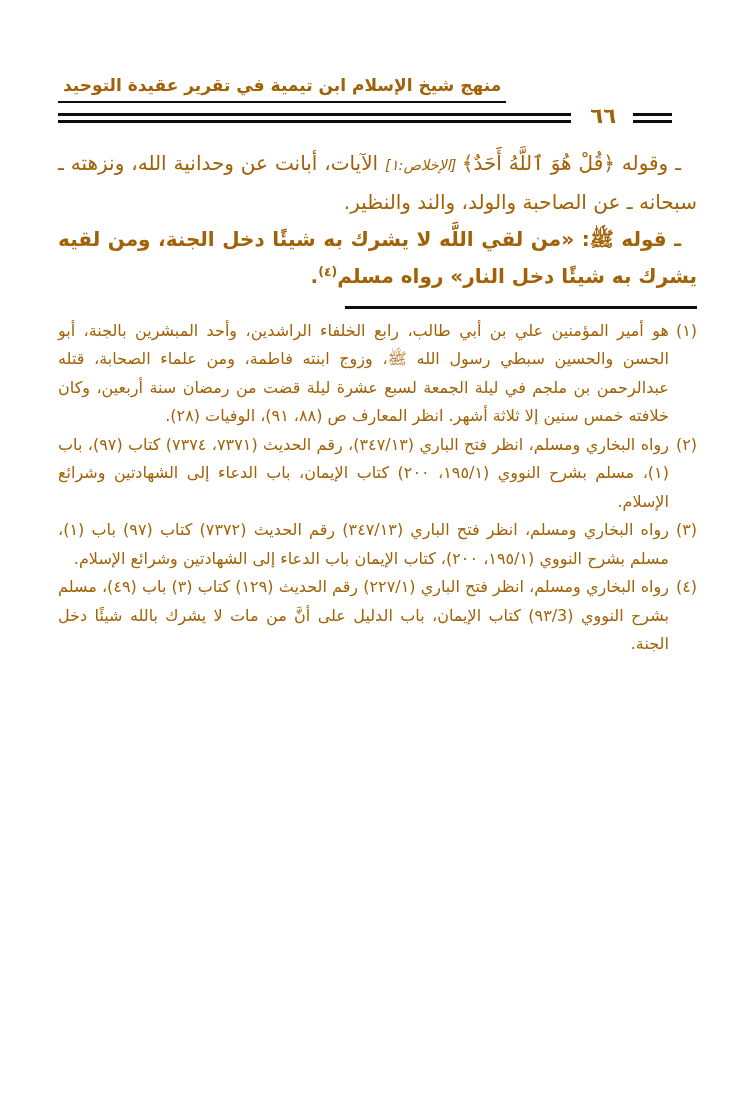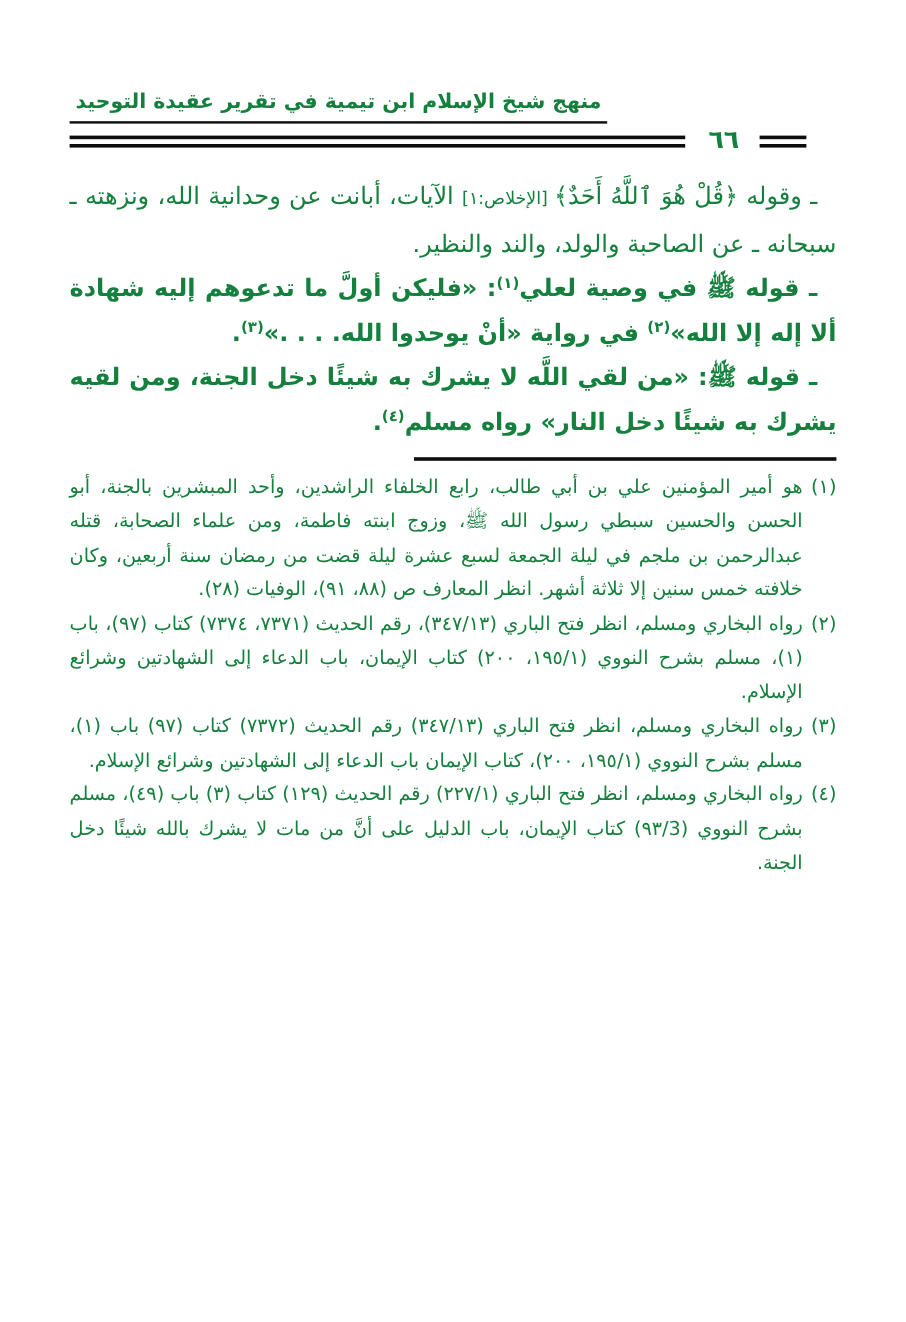--- a/index.html
+++ b/index.html
@@ -2,21 +2,21 @@
 <html lang="ar"><head>
 <meta charset="utf-8">
 <style>
   html,body { margin:0; padding:0; background:#ffffff; }
   * { box-sizing:border-box; }
   .page {
     position:relative;
     width:755px; height:1102px;
     margin:0 auto;
     background:#ffffff;
-    color:#15803d;
+    color:#a16207;
     direction:rtl;
     font-family:"DejaVu Sans", sans-serif;
     padding:74px 58px 0 58px;
     overflow:hidden;
   }
   
   .title-row { text-align:left; }
   .page-title {
     display:inline-block;
     font-size:17px; font-weight:700;
@@ -41,21 +41,21 @@
   .body-text {
     margin-top:16px;
     font-size:20px;
     line-height:37px;
     text-align:justify;
   }
   .para { text-indent:16px; }
   .para.wide-indent { text-indent:28px; }
   .para.bold { font-weight:700; }
   .verse { font-weight:400; }
-  .vref  { font-size:14.5px; }
+  .vref  { font-size:14.5px;font-style:italic; }
   .sup   { font-size:12.5px; vertical-align:7px; line-height:0; }
   
   .fn-sep {
     width:352px; height:3px; background:#0d0d0d;
     margin:11px 0 8px auto;  
   }
   .footnotes {
     font-size:16px;
     line-height:28.5px;
     text-align:justify;
@@ -80,23 +80,20 @@
 
   <div class="body-text">
 
     <div class="para">
       <span>ـ وقوله </span><span class="verse">﴿قُلْ هُوَ ٱللَّهُ أَحَدٌ﴾</span><span class="vref"> [الإخلاص:١]</span><span> الآيات، أبانت عن وحدانية الله، ونزهته ـ سبحانه ـ عن الصاحبة والولد، والند والنظير.</span>
     </div>
 
 
 
 
-    <div class="para bold">
-      <span>ـ قوله ﷺ في وصية لعلي</span><span class="sup">(١)</span><span>: «فليكن أولَّ ما تدعوهم إليه شهادة ألا إله إلا الله»</span><span class="sup">(٢)</span><span> في رواية «أنْ يوحدوا الله. . . .»</span><span class="sup">(٣)</span><span>.</span>
-    </div>
 
     <div class="para bold">
       <span>ـ قوله ﷺ: «من لقي اللَّه لا يشرك به شيئًا دخل الجنة، ومن لقيه يشرك به شيئًا دخل النار» رواه مسلم</span><span class="sup">(٤)</span><span>.</span>
     </div>
 
   </div>
 
   <div class="fn-sep"></div>
 
   <div class="footnotes">

